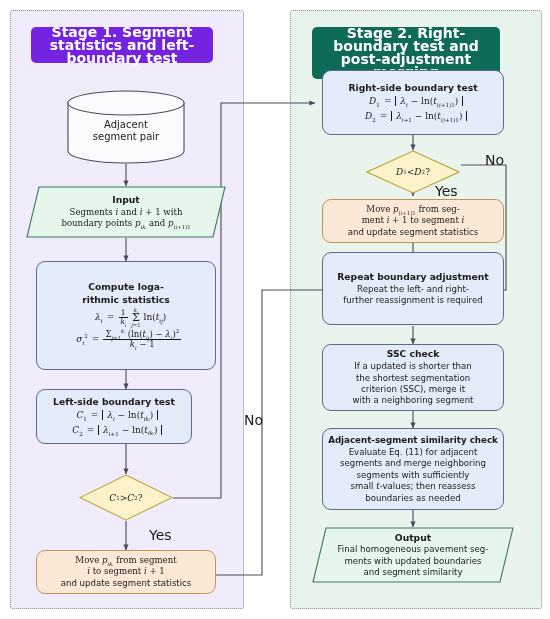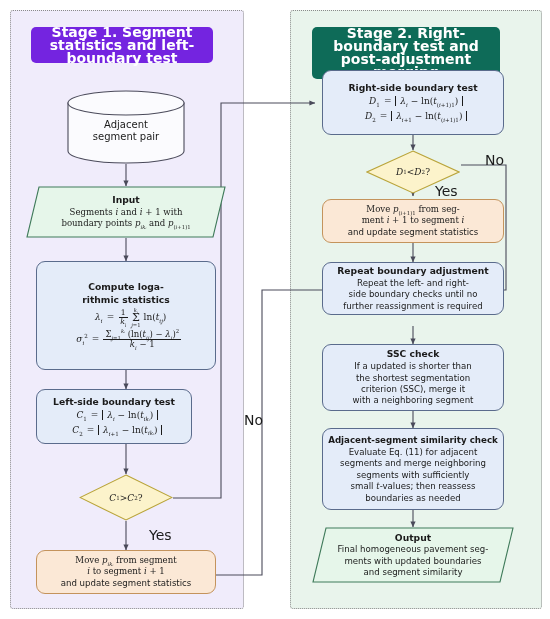--- a/index.html
+++ b/index.html
@@ -248,24 +248,23 @@
       <span class="it">D</span><sub>1</sub> &lt; <span class="it">D</span><sub>2</sub>?
     </div>
   </div>
 
   <div class="node proc-move" style="left:322px;top:199px;width:182px;height:44px;">
     <span class="ln mth">Move <span class="it">p</span><sub>(<span class="it">i</span>+1)1</sub> from seg-</span>
     <span class="ln mth">ment <span class="it">i</span> + 1 to segment <span class="it">i</span></span>
     <span class="ln">and update segment statistics</span>
   </div>
 
-  <div class="node proc" style="left:322px;top:262px;width:182px;height:53px;justify-content:center;">
+  <div class="node proc" style="left:322px;top:252px;width:182px;height:73px;justify-content:center;">
     <span class="ttl">Repeat boundary adjustment</span>
     <span class="ln">Repeat the left- and right-</span>
-    <span class="ln">side boundary checks until no</span>
     <span class="ln">further reassignment is required</span>
   </div>
 
   <div class="node proc" style="left:322px;top:344px;width:182px;height:67px;">
     <span class="ttl">SSC check</span>
     <span class="ln">If a updated is shorter than</span>
     <span class="ln">the shortest segmentation</span>
     <span class="ln">criterion (SSC), merge it</span>
     <span class="ln">with a neighboring segment</span>
   </div>

